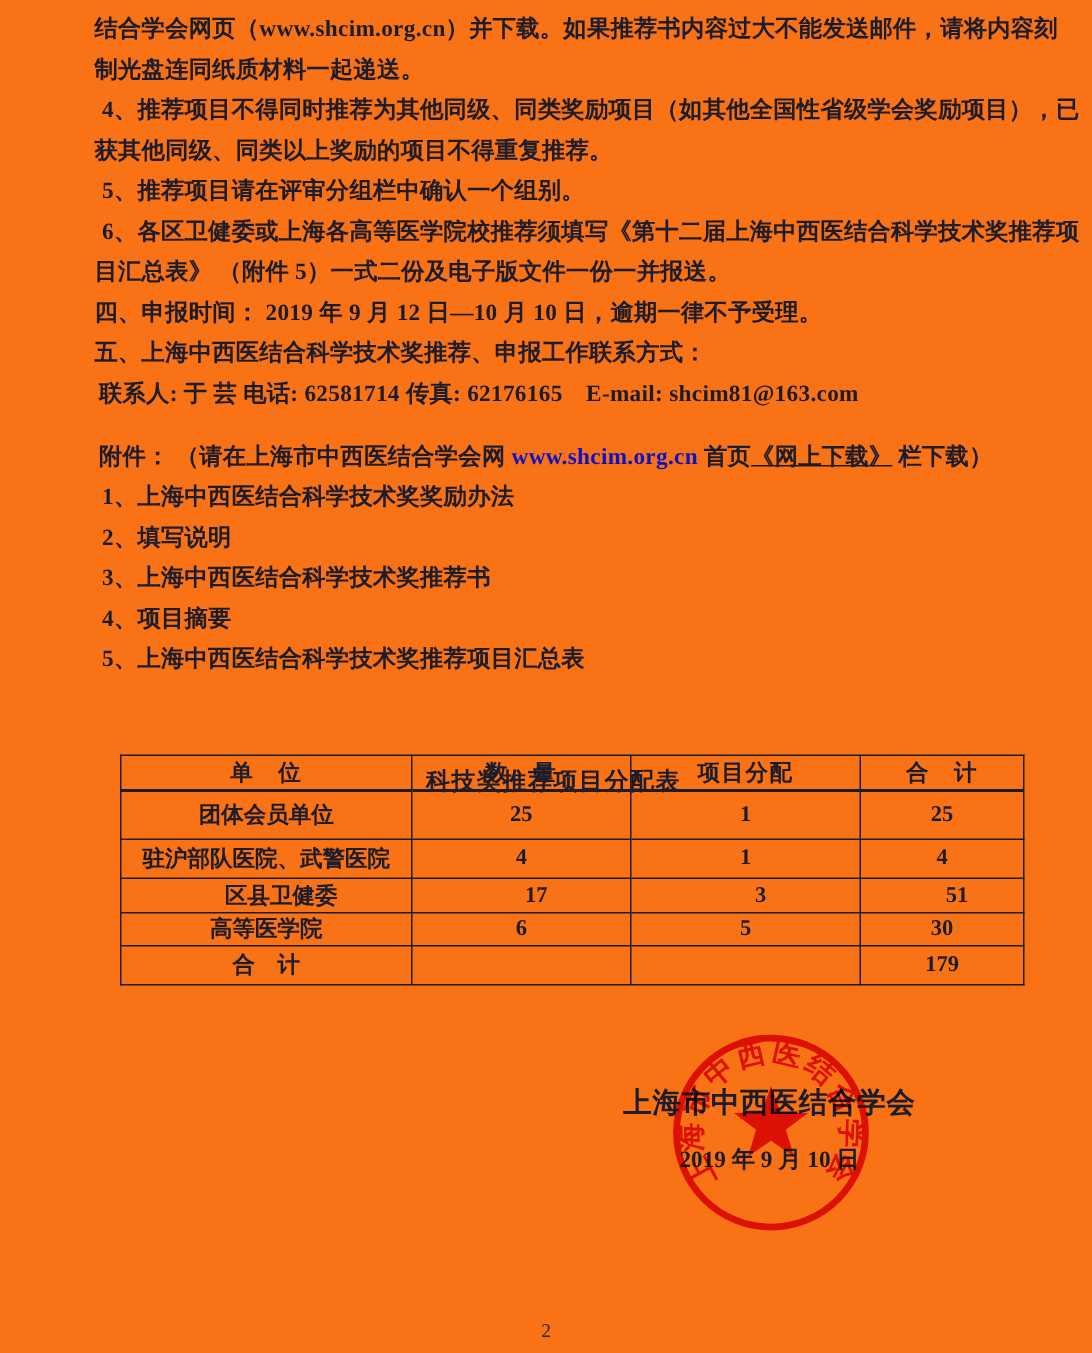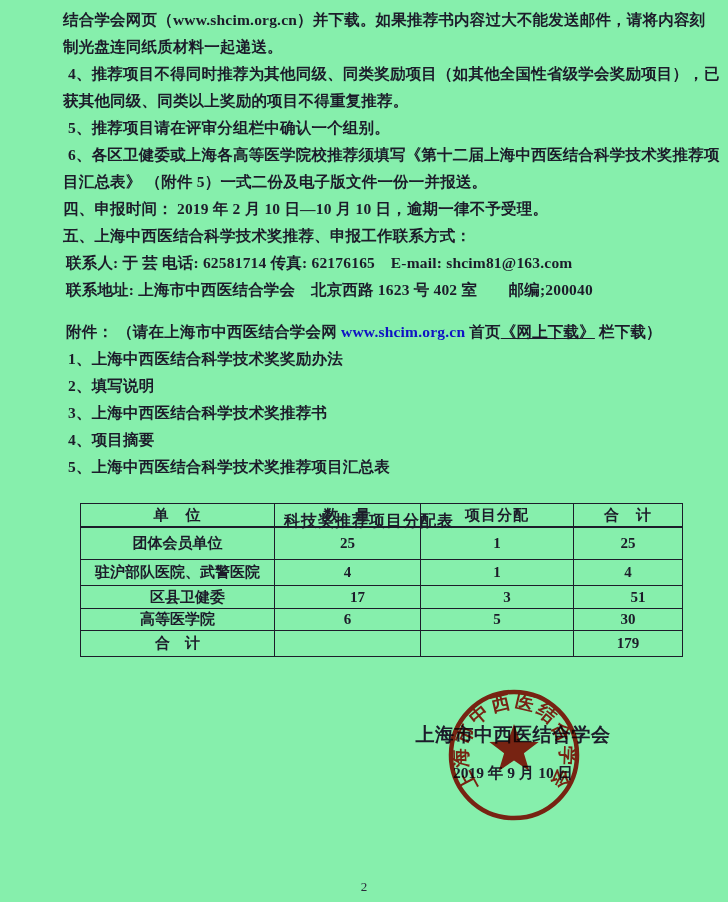--- a/index.html
+++ b/index.html
@@ -1,19 +1,19 @@
 <!DOCTYPE html>
 <html><head>
 <meta charset="utf-8">
 <style>
   html,body{margin:0;padding:0;}
   .page{
     position:relative;
     width:728px;height:902px;
-    background:#86efac;
+    background:#f97316;
     overflow:hidden;
     font-family:"Liberation Serif","DejaVu Serif",serif;
     color:#1c1c2a;
   }
   .textblock{
     position:absolute;left:63px;top:6px;right:22px;
     font-size:15.5px;font-weight:bold;letter-spacing:0.2px;
   }
   .tl{height:27px;line-height:27px;white-space:nowrap;}
   .tl.ind{padding-left:5px;}
@@ -63,24 +63,23 @@
 <div class="page">
 
   <div class="textblock">
     <div class="tl">结合学会网页（www.shcim.org.cn）并下载。如果推荐书内容过大不能发送邮件，请将内容刻</div>
     <div class="tl">制光盘连同纸质材料一起递送。</div>
     <div class="tl ind">4、推荐项目不得同时推荐为其他同级、同类奖励项目（如其他全国性省级学会奖励项目），已</div>
     <div class="tl">获其他同级、同类以上奖励的项目不得重复推荐。</div>
     <div class="tl ind">5、推荐项目请在评审分组栏中确认一个组别。</div>
     <div class="tl ind">6、各区卫健委或上海各高等医学院校推荐须填写《第十二届上海中西医结合科学技术奖推荐项</div>
     <div class="tl">目汇总表》 （附件 5）一式二份及电子版文件一份一并报送。</div>
-    <div class="tl">四、申报时间： 2019 年 2 月 10 日—10 月 10 日，逾期一律不予受理。</div>
+    <div class="tl">四、申报时间： 2019 年 9 月 12 日—10 月 10 日，逾期一律不予受理。</div>
     <div class="tl">五、上海中西医结合科学技术奖推荐、申报工作联系方式：</div>
     <div class="tl ind2">联系人: 于 芸 电话: 62581714 传真: 62176165　E-mail: shcim81@163.com</div>
-    <div class="tl ind2">联系地址: 上海市中西医结合学会　北京西路 1623 号 402 室　　邮编;200040</div>
 
     <div class="spacer"></div>
 
     <div class="tl ind2">
       <span>附件： （请在上海市中西医结合学会网 </span><span class="link">www.shcim.org.cn</span><span> 首页</span><span class="ulink">《网上下载》</span><span> 栏下载）</span>
     </div>
     <div class="tl ind">1、上海中西医结合科学技术奖奖励办法</div>
     <div class="tl ind">2、填写说明</div>
     <div class="tl ind">3、上海中西医结合科学技术奖推荐书</div>
     <div class="tl ind">4、项目摘要</div>

